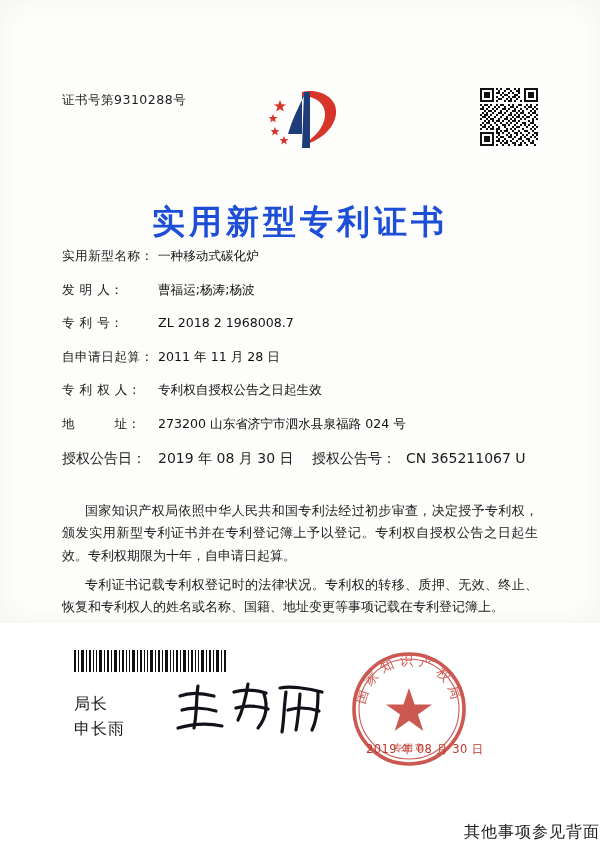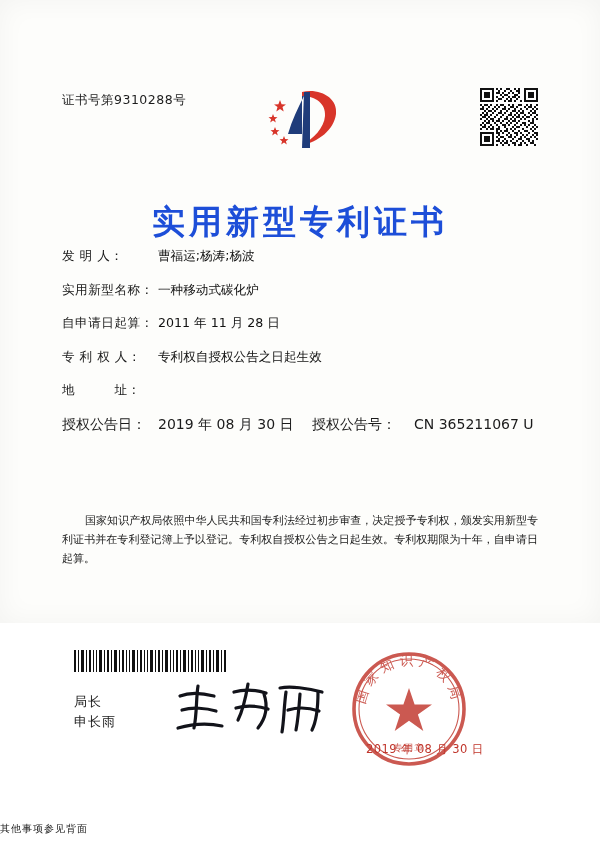--- a/index.html
+++ b/index.html
@@ -109,51 +109,50 @@
     align-items: baseline;
     margin-bottom: 18.5px;
     font-size: 14px;
   }
   .row-split .half {
     display: flex;
     align-items: baseline;
   }
   .row-split .half.first { width: 250px; flex: 0 0 250px; }
   .row-split .lbl { width: 96px; flex: 0 0 96px; }
-  .row-split .lbl2 { flex: 0 0 auto; margin-right: 18px; }
+  .row-split .lbl2 { flex: 0 0 auto; margin-right: 10px; }
 
   .paragraphs {
     position: absolute;
     left: 62px;
     top: 500px;
     width: 476px;
-    font-size: 11px;
+    font-size: 13px;
     line-height: 1.72;
     color: #1b1b1b;
     text-align: justify;
-    margin-top: 12px;
   }
   .paragraphs p {
     margin: 0 0 7px 0;
     text-indent: 23px;
   }
 
   .barcode {
     position: absolute;
     left: 74px;
     top: 650px;
     width: 152px;
     height: 22px;
   }
 
   .director-block {
     position: absolute;
     left: 74px;
     top: 692px;
-    font-size: 13px;
+    font-size: 16px;
     line-height: 1.55;
     letter-spacing: 1px;
     color: #1b1b1b;
   }
 
   .signature {
     position: absolute;
     left: 172px;
     top: 680px;
     width: 160px;
@@ -184,22 +183,22 @@
     text-align: center;
     font-size: 11.5px;
     color: #1b1b1b;
     letter-spacing: 0.6px;
   }
 
   .footer-note {
     position: absolute;
     left: 0; right: 0;
     top: 822px;
-    text-align: left;
-    font-size: 10px;
+    text-align: right;
+    font-size: 16px;
     color: #1b1b1b;
     letter-spacing: 1px;
   }
 </style>
 </head>
 <body>
 
 <div class="page">
 
   <div class="cert-no">证书号第9310288号</div>
@@ -463,53 +462,59 @@
         <polygon points="17,41 18.2,44.1 21.5,44.2 18.9,46.3 19.8,49.5 17,47.6 14.2,49.5 15.1,46.3 12.5,44.2 15.8,44.1"></polygon>
         <polygon points="26,50 27.2,53.1 30.5,53.2 27.9,55.3 28.8,58.5 26,56.6 23.2,58.5 24.1,55.3 21.5,53.2 24.8,53.1"></polygon>
       </g>
     </svg>
   </div>
 
   <h1 class="title">实用新型专利证书</h1>
 
   <div class="fields">
     <div class="field-row">
+      <span class="field-label">实用新型名称：</span>
+      <span class="field-value">一种移动式碳化炉</span>
+    </div>
+    <div class="field-row">
       <span class="field-label">发 明 人：</span>
       <span class="field-value">曹福运;杨涛;杨波</span>
     </div>
     <div class="field-row">
-      <span class="field-label">实用新型名称：</span>
-      <span class="field-value">一种移动式碳化炉</span>
+      <span class="field-label">专 利 号：</span>
+      <span class="field-value">ZL 2018 2 1968008.7</span>
     </div>
     <div class="field-row">
       <span class="field-label">自申请日起算：</span>
       <span class="field-value">2011 年 11 月 28 日</span>
     </div>
     <div class="field-row">
       <span class="field-label">专 利 权 人：</span>
       <span class="field-value">专利权自授权公告之日起生效</span>
     </div>
     <div class="field-row">
       <span class="field-label">地　　　址：</span>
+      <span class="field-value">273200 山东省济宁市泗水县泉福路 024 号</span>
     </div>
 
     <div class="row-split">
       <span class="half first">
         <span class="lbl">授权公告日：</span>
         <span>2019 年 08 月 30 日</span>
       </span>
       <span class="half">
         <span class="lbl2">授权公告号：</span>
         <span>CN 365211067 U</span>
       </span>
     </div>
   </div>
 
   <div class="paragraphs">
     <p>国家知识产权局依照中华人民共和国专利法经过初步审查，决定授予专利权，颁发实用新型专利证书并在专利登记簿上予以登记。专利权自授权公告之日起生效。专利权期限为十年，自申请日起算。</p>
+    <p>专利证书记载专利权登记时的法律状况。专利权的转移、质押、无效、终止、恢复和专利权人的姓名或名称、国籍、地址变更等事项记载在专利登记簿上。</p>
   </div>
 
   <div class="barcode">
     <svg viewBox="0 0 152 22" width="152" height="22" shape-rendering="crispEdges">
       <rect width="152" height="22" fill="#ffffff"></rect>
       <g fill="#111111">
         <rect x="0" y="0" width="2" height="22"></rect>
           <rect x="4" y="0" width="1" height="22"></rect>
         <rect x="7" y="0" width="3" height="22"></rect>
           <rect x="12" y="0" width="1" height="22"></rect>

